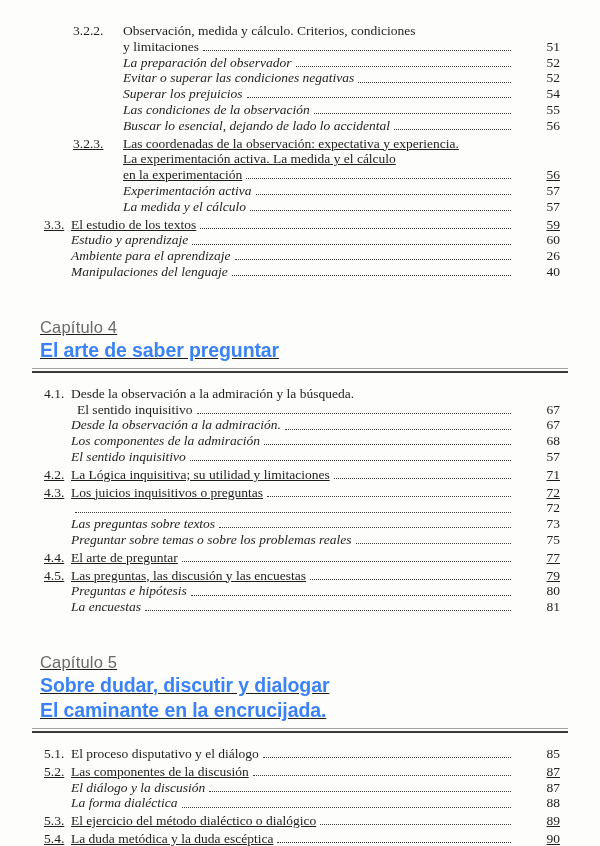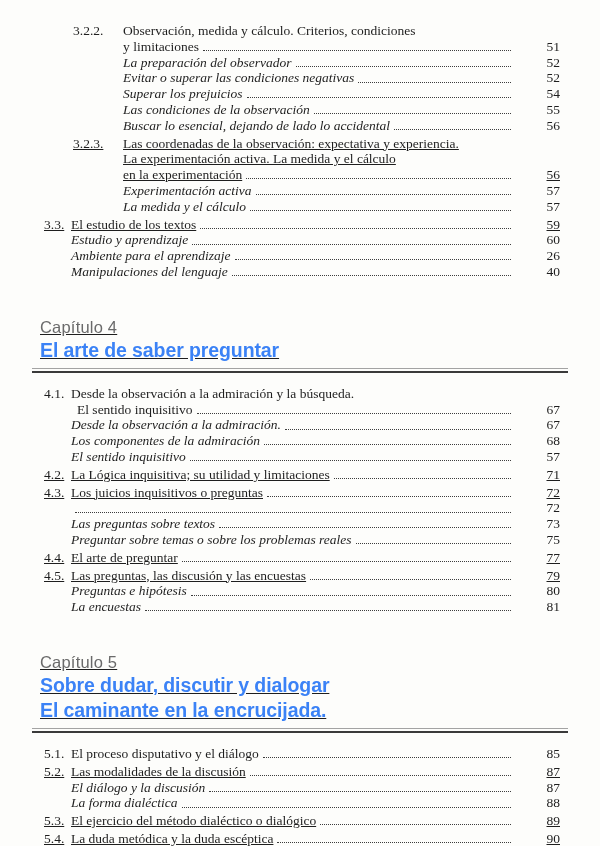--- a/index.html
+++ b/index.html
@@ -298,21 +298,21 @@
           <div class="row">
             <span class="num">5.1.</span>
             <span class="txt">El proceso disputativo y el diálogo</span>
             <span class="leader"></span>
             <span class="pg">85</span>
           </div>
         </div>
         <div class="entry lvl1 numbered">
           <div class="row">
             <span class="num">5.2.</span>
-            <span class="txt">Las modalidades de la discusión</span>
+            <span class="txt">Las componentes de la discusión</span>
             <span class="leader"></span>
             <span class="pg">87</span>
           </div>
         </div>
         <div class="entry sub1 itl">
           <div class="row">
             <span class="txt">El diálogo y la discusión</span>
             <span class="leader"></span>
             <span class="pg">87</span>
           </div>

